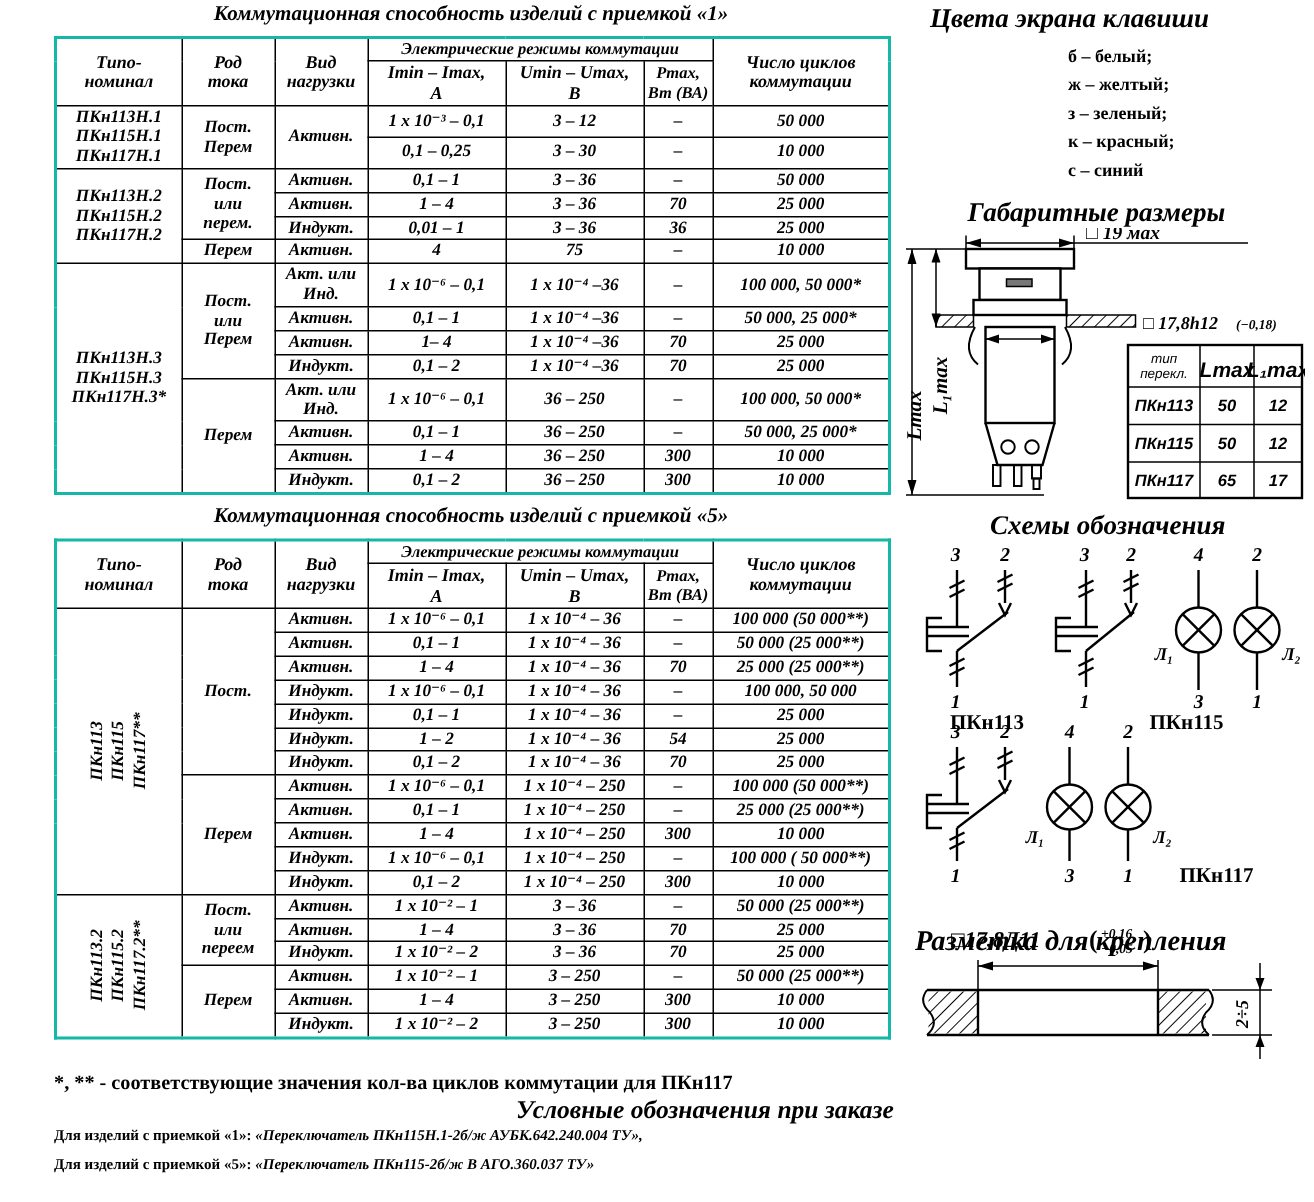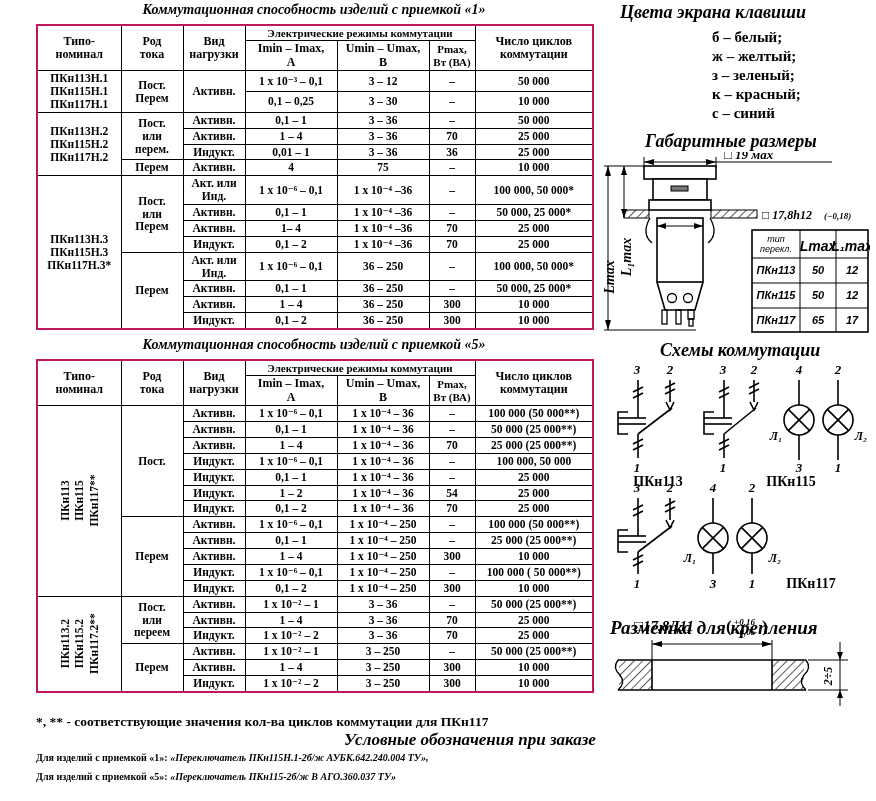--- a/index.html
+++ b/index.html
@@ -3,31 +3,31 @@
 <meta charset="utf-8">
 <style>
   html,body{margin:0;padding:0;}
   body{
     width:876px;height:801px;position:relative;background:#ffffff;color:#000;
     font-family:"Liberation Serif","DejaVu Serif",serif;overflow:hidden;
   }
   .abs{position:absolute;}
   .sec-title{font-weight:bold;font-style:italic;font-size:17px;white-space:nowrap;}
   .tbl-title{font-weight:bold;font-style:italic;font-size:14px;text-align:center;width:556px;}
-  table.spec{border-collapse:collapse;table-layout:fixed;width:556px;border:2px solid #be185d;}
+  table.spec{border-collapse:collapse;table-layout:fixed;width:556px;border:2px solid #14b8a6;font-style:italic;}
   table.spec td,table.spec th{
     border:1px solid #000;font-weight:bold;font-size:11.5px;line-height:1.12;
     text-align:center;vertical-align:middle;padding:1px 2px;white-space:pre-line;
     font-family:"Liberation Serif","DejaVu Serif",serif;
   }
   table.spec th{font-size:12px;}
   .vcell div{
     transform:rotate(-90deg);white-space:pre-line;font-weight:bold;font-size:11.5px;line-height:1.25;
   }
-  .legend-item{font-weight:bold;font-size:15px;line-height:19px;}
+  .legend-item{font-weight:bold;font-size:12px;line-height:19px;}
   .note{font-weight:bold;font-size:13.5px;}
   .order-title{font-weight:bold;font-style:italic;font-size:17px;text-align:center;width:680px;}
   .order-line{font-weight:bold;font-size:10px;white-space:nowrap;}
   .order-line .val{font-style:italic;}
   svg text{font-family:"Liberation Serif","DejaVu Serif",serif;}
   svg .sans{font-family:"Liberation Sans","DejaVu Sans",sans-serif;}
 </style>
 </head>
 <body>
 
@@ -447,21 +447,21 @@
   <text class="sans" x="218" y="122" font-size="11" font-style="italic" font-weight="bold" text-anchor="middle">50</text>
   <text class="sans" x="252" y="122" font-size="11" font-style="italic" font-weight="bold" text-anchor="middle">12</text>
   <text class="sans" x="176" y="147" font-size="11" font-style="italic" font-weight="bold" text-anchor="middle">ПКн115</text>
   <text class="sans" x="218" y="147" font-size="11" font-style="italic" font-weight="bold" text-anchor="middle">50</text>
   <text class="sans" x="252" y="147" font-size="11" font-style="italic" font-weight="bold" text-anchor="middle">12</text>
   <text class="sans" x="176" y="172" font-size="11" font-style="italic" font-weight="bold" text-anchor="middle">ПКн117</text>
   <text class="sans" x="218" y="172" font-size="11" font-style="italic" font-weight="bold" text-anchor="middle">65</text>
   <text class="sans" x="252" y="172" font-size="11" font-style="italic" font-weight="bold" text-anchor="middle">17</text>
 </svg>
 
-<div class="abs sec-title" style="left:660px;top:340px;font-size:18px;">Схемы коммутации</div>
+<div class="abs sec-title" style="left:660px;top:340px;font-size:18px;">Схемы обозначения</div>
 
 <svg class="abs" style="left:606px;top:362px;" width="270" height="228" viewBox="0 0 270 228">
 
   <g stroke="#000" fill="none" stroke-width="1.6">
     <line x1="32" y1="18" x2="32" y2="56"></line>
     <line x1="27" y1="30" x2="37" y2="25"></line>
       <line x1="27" y1="36" x2="37" y2="31"></line>
     <line x1="64" y1="18" x2="64" y2="40"></line>
     <line x1="59" y1="26" x2="69" y2="21"></line>
       <line x1="59" y1="32" x2="69" y2="27"></line>

